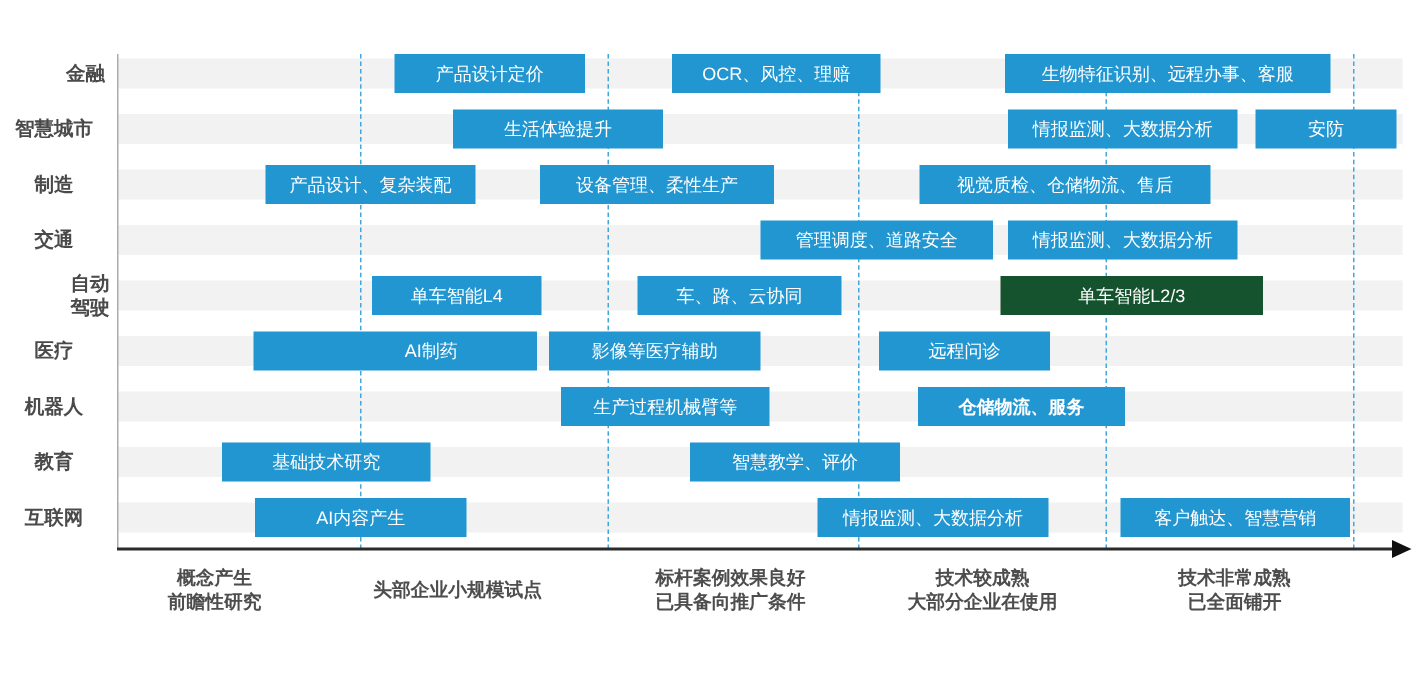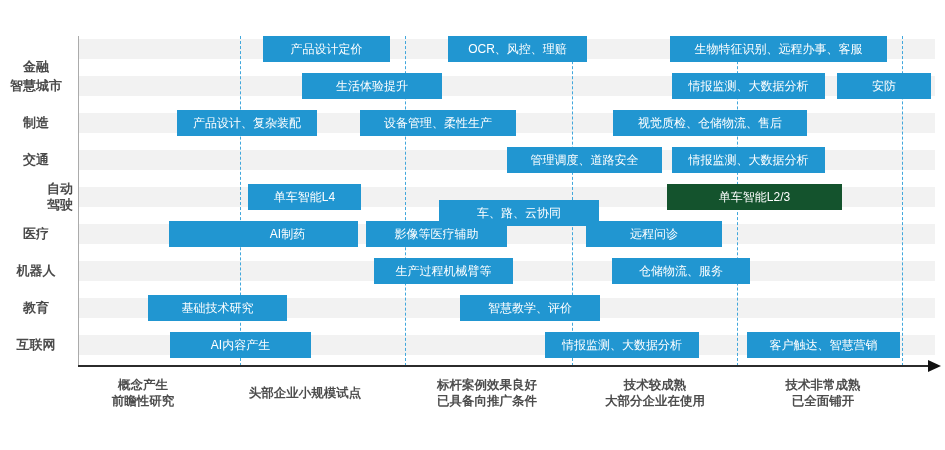--- a/index.html
+++ b/index.html
@@ -60,21 +60,21 @@
 
 <div class="canvas">
   <div class="y-axis-line"></div>
   <div id="plot-area">
       <div class="boundary-line" style="left: 240px;"></div>
       <div class="boundary-line" style="left: 405px;"></div>
       <div class="boundary-line" style="left: 572px;"></div>
       <div class="boundary-line" style="left: 737px;"></div>
       <div class="boundary-line" style="left: 902px;"></div>
       <div class="row-stripe" style="top: 39px;"></div>
-      <div class="row-label" style="top: 59px;">金融</div>
+      <div class="row-label" style="top: 41px; padding-left: 21px;">金融</div>
       <div class="bar" style="left: 263px; width: 127px; top: 36px; background: rgb(33, 150, 209);">产品设计定价</div>
       <div class="bar" style="left: 448px; width: 139px; top: 36px; background: rgb(33, 150, 209);">OCR、风控、理赔</div>
       <div class="bar" style="left: 670px; width: 217px; top: 36px; background: rgb(33, 150, 209);">生物特征识别、远程办事、客服</div>
       <div class="row-stripe" style="top: 76px;"></div>
       <div class="row-label" style="top: 78px;">智慧城市</div>
       <div class="bar" style="left: 302px; width: 140px; top: 73px; background: rgb(33, 150, 209);">生活体验提升</div>
       <div class="bar" style="left: 672px; width: 153px; top: 73px; background: rgb(33, 150, 209);">情报监测、大数据分析</div>
       <div class="bar" style="left: 837px; width: 94px; top: 73px; background: rgb(33, 150, 209);">安防</div>
       <div class="row-stripe" style="top: 113px;"></div>
       <div class="row-label" style="top: 115px;">制造</div>
@@ -82,31 +82,31 @@
       <div class="bar" style="left: 360px; width: 156px; top: 110px; background: rgb(33, 150, 209);">设备管理、柔性生产</div>
       <div class="bar" style="left: 613px; width: 194px; top: 110px; background: rgb(33, 150, 209);">视觉质检、仓储物流、售后</div>
       <div class="row-stripe" style="top: 150px;"></div>
       <div class="row-label" style="top: 152px;">交通</div>
       <div class="bar" style="left: 507px; width: 155px; top: 147px; background: rgb(33, 150, 209);">管理调度、道路安全</div>
       <div class="bar" style="left: 672px; width: 153px; top: 147px; background: rgb(33, 150, 209);">情报监测、大数据分析</div>
       <div class="row-stripe" style="top: 187px;"></div>
       <div class="row-label" style="top: 181px; padding-left: 24px;">自动
 驾驶</div>
       <div class="bar" style="left: 248px; width: 113px; top: 184px; background: rgb(33, 150, 209);">单车智能L4</div>
-      <div class="bar" style="left: 439px; width: 160px; top: 184px; background: rgb(33, 150, 209); margin-top: 16px;">车、路、云协同</div>
+      <div class="bar" style="left: 425px; width: 136px; top: 184px; background: rgb(33, 150, 209);">车、路、云协同</div>
       <div class="bar" style="left: 667px; width: 175px; top: 184px; background: #14532d;">单车智能L2/3</div>
       <div class="row-stripe" style="top: 224px;"></div>
       <div class="row-label" style="top: 226px;">医疗</div>
       <div class="bar" style="left: 169px; width: 141px; top: 221px; background: rgb(33, 150, 209); padding-left: 48px;">AI制药</div>
       <div class="bar" style="left: 366px; width: 141px; top: 221px; background: rgb(33, 150, 209);">影像等医疗辅助</div>
-      <div class="bar" style="left: 586px; width: 136px; top: 221px; background: rgb(33, 150, 209);">远程问诊</div>
+      <div class="bar" style="left: 586px; width: 114px; top: 221px; background: rgb(33, 150, 209);">远程问诊</div>
       <div class="row-stripe" style="top: 261px;"></div>
       <div class="row-label" style="top: 263px;">机器人</div>
       <div class="bar" style="left: 374px; width: 139px; top: 258px; background: rgb(33, 150, 209);">生产过程机械臂等</div>
-      <div class="bar" style="left: 612px; width: 138px; top: 258px; background: rgb(33, 150, 209);">仓储物流、服务</div>
+      <div class="bar" style="left: 612px; width: 138px; top: 258px; background: rgb(33, 150, 209); font-weight: bold;">仓储物流、服务</div>
       <div class="row-stripe" style="top: 298px;"></div>
       <div class="row-label" style="top: 300px;">教育</div>
       <div class="bar" style="left: 148px; width: 139px; top: 295px; background: rgb(33, 150, 209);">基础技术研究</div>
       <div class="bar" style="left: 460px; width: 140px; top: 295px; background: rgb(33, 150, 209);">智慧教学、评价</div>
       <div class="row-stripe" style="top: 335px;"></div>
       <div class="row-label" style="top: 337px;">互联网</div>
       <div class="bar" style="left: 170px; width: 141px; top: 332px; background: rgb(33, 150, 209);">AI内容产生</div>
       <div class="bar" style="left: 545px; width: 154px; top: 332px; background: rgb(33, 150, 209);">情报监测、大数据分析</div>
       <div class="bar" style="left: 747px; width: 153px; top: 332px; background: rgb(33, 150, 209); text-align: center;">客户触达、智慧营销</div>
     </div>

